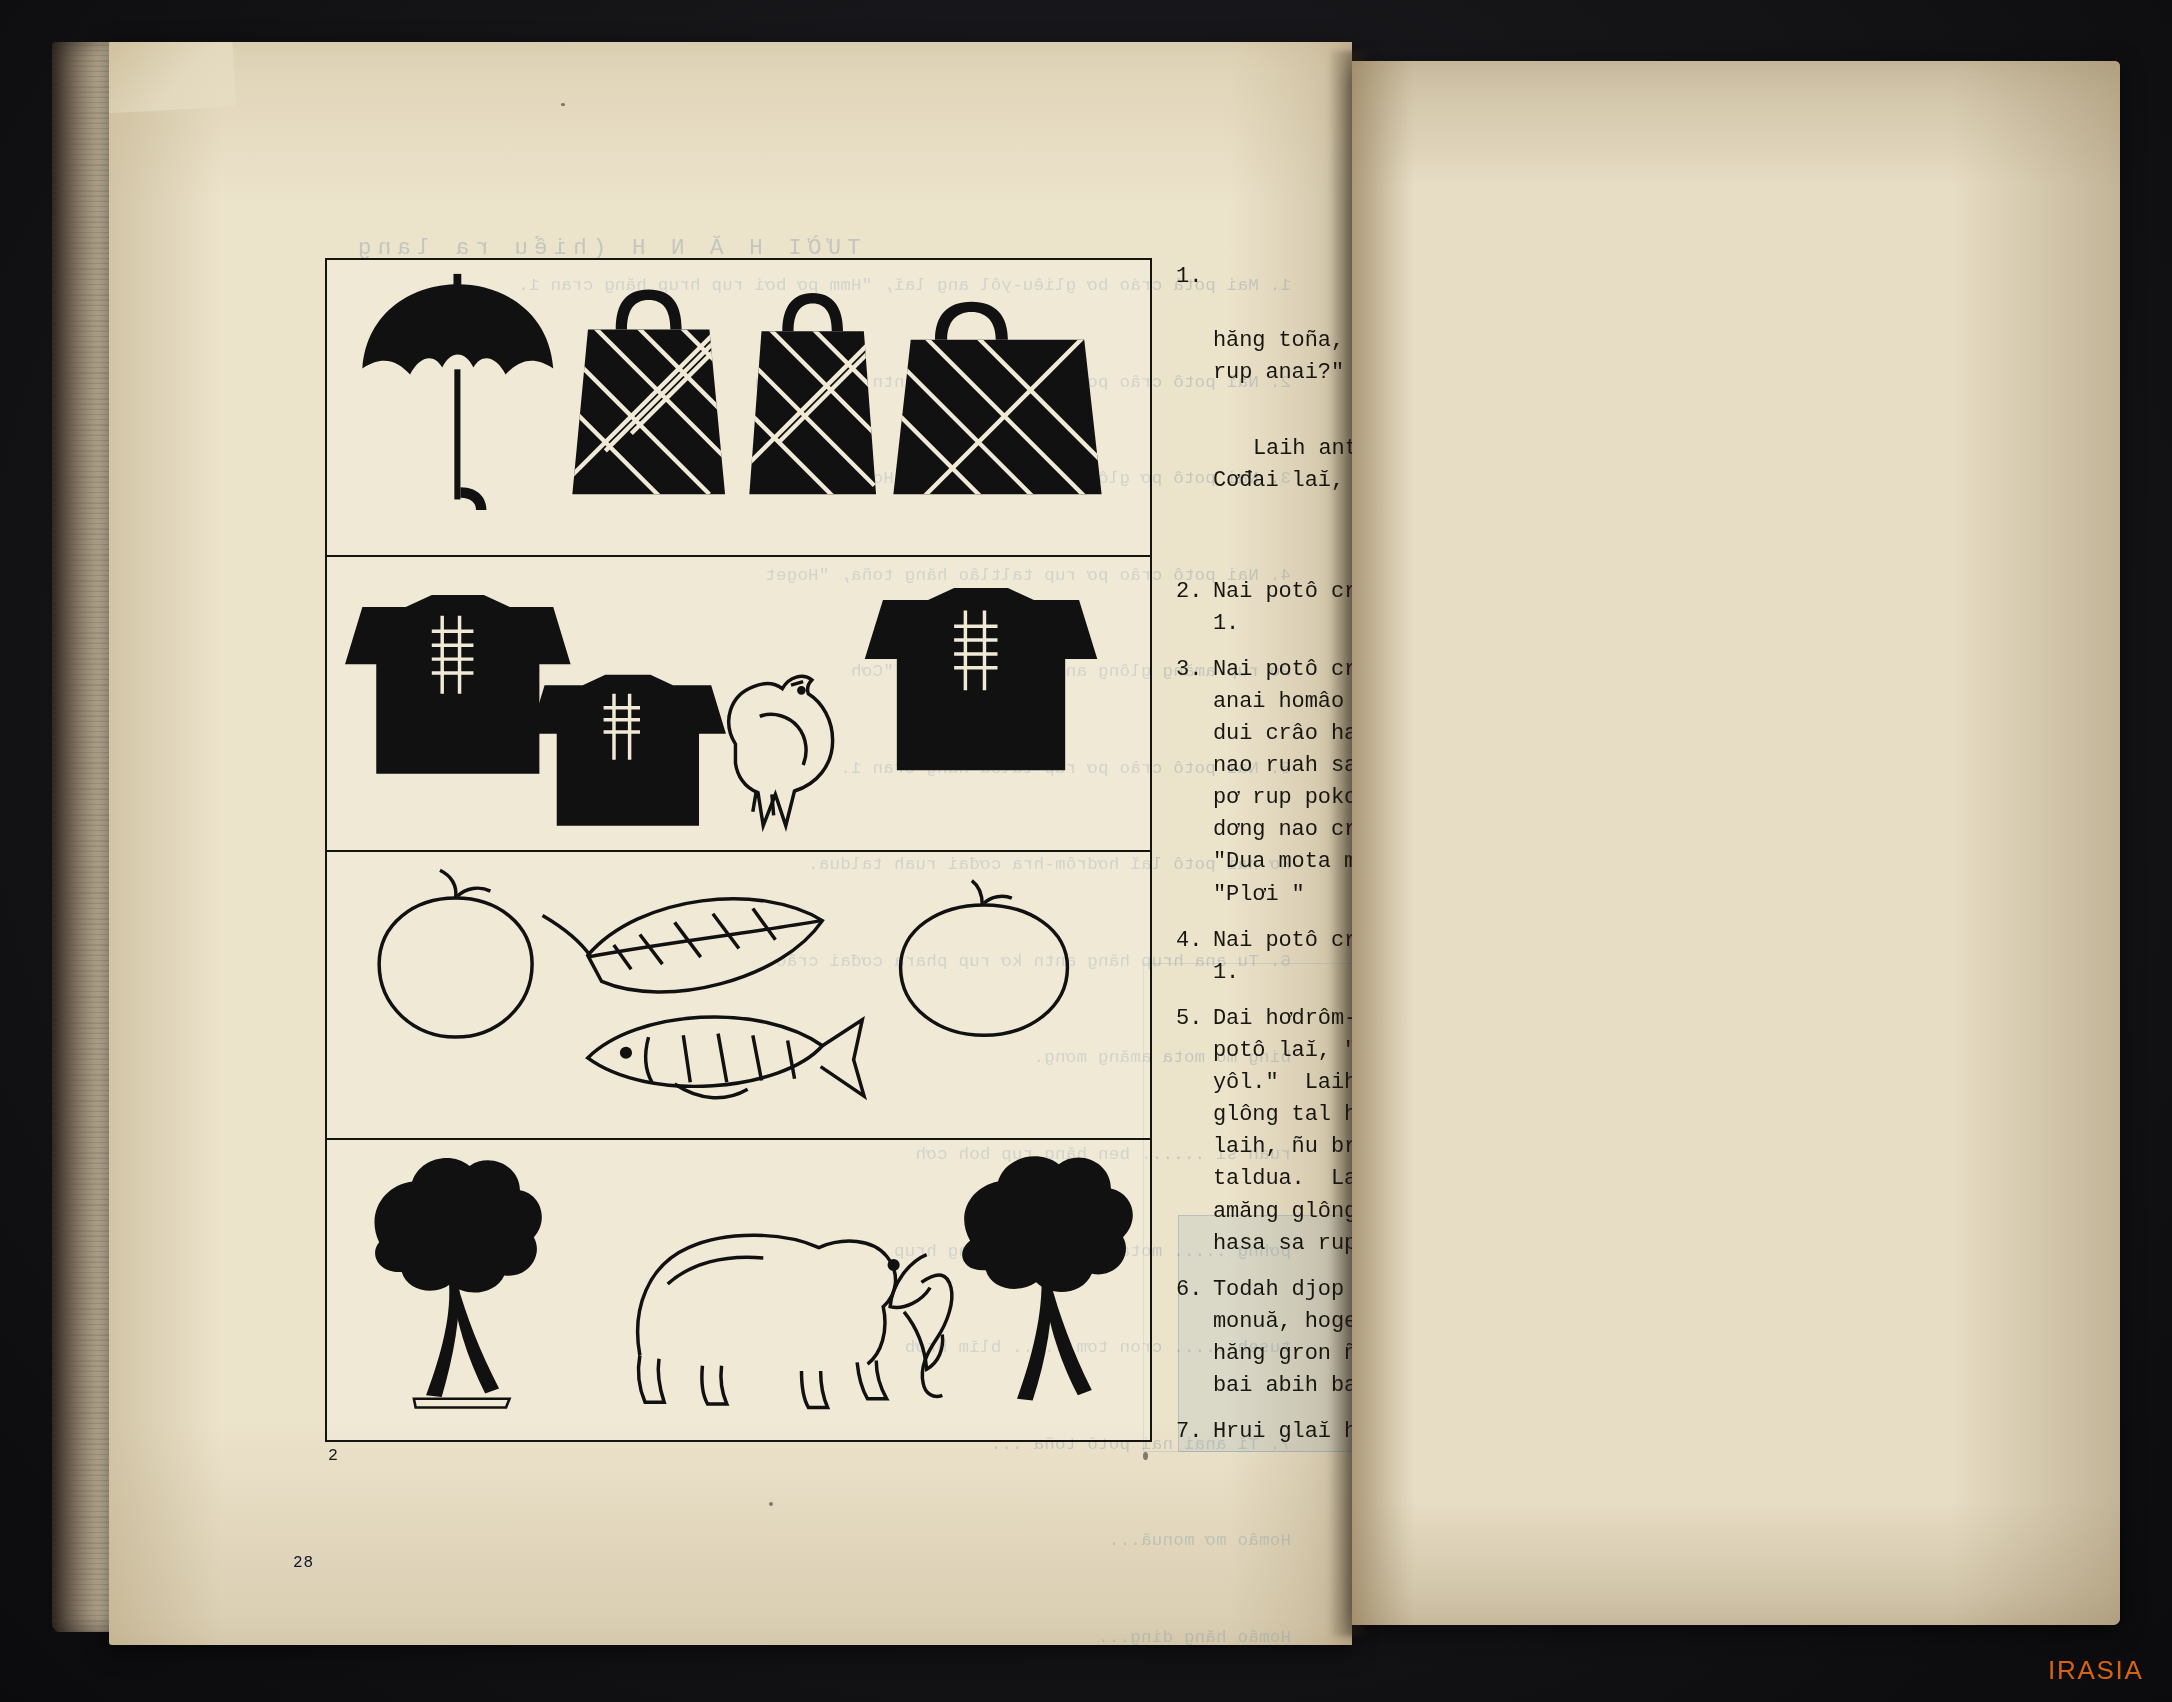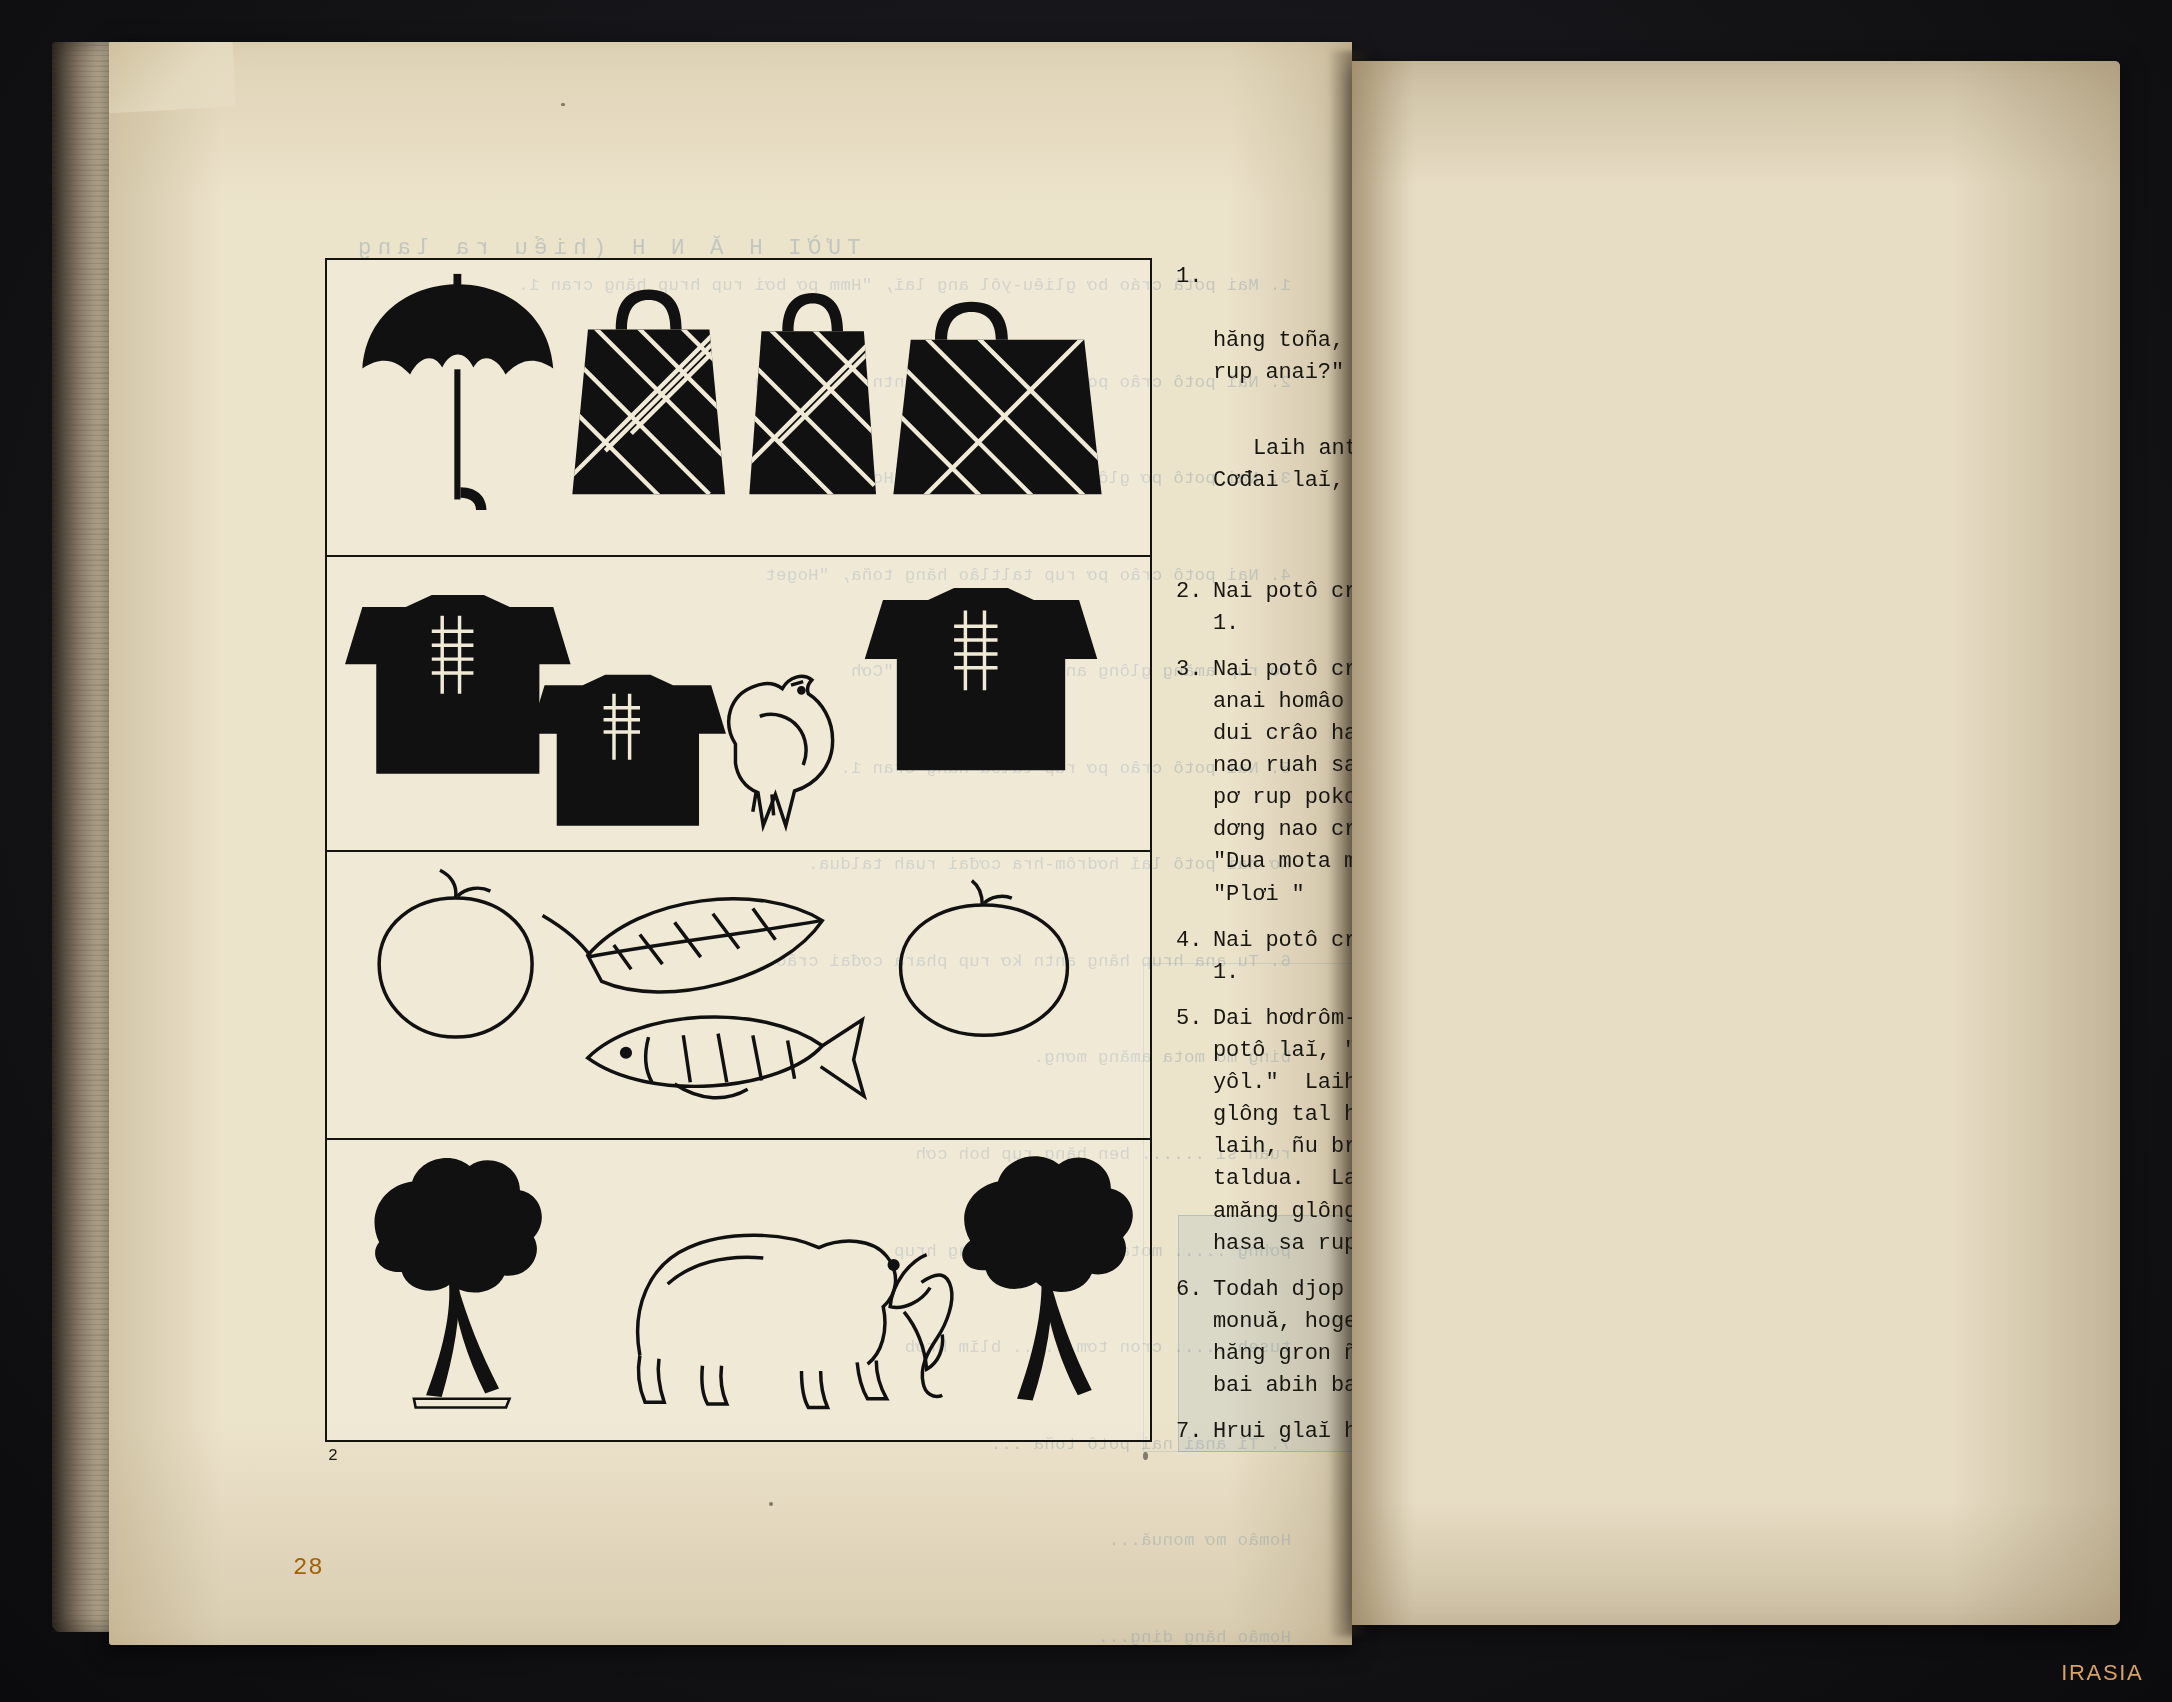--- a/index.html
+++ b/index.html
@@ -183,22 +183,22 @@
     position:absolute;
     left:219px;
     top:1404px;
     font-size:16.5px;
     color:#1b1a16;
   }
   .page-num{
     position:absolute;
     left:184px;
     top:1512px;
-    font-size:24px;
-    color:#a16207;
+    font-size:16px;
+    color:#0f172a;
     letter-spacing:0.9px;
   }
 
   
   .text-col{
     position:absolute;
     left:1067px;
     top:219px;
     width:869px;
   }
@@ -225,22 +225,22 @@
     display:block;
     margin-top:12px;
     text-indent:40px;
   }
 
   
   .watermark{
     position:absolute;
     right:29.5px;
     bottom:15.6px;
-    color:#fdba74;
-    font-size:22px;
+    color:#f97316;
+    font-size:26px;
     letter-spacing:1.7px;
     font-family:"Liberation Sans", sans-serif;
     opacity:.85;
   }
 
   
   .speck{ position:absolute; background:#2a281f; border-radius:50%; opacity:.55; }
 </style>
 </head>
 <body>

